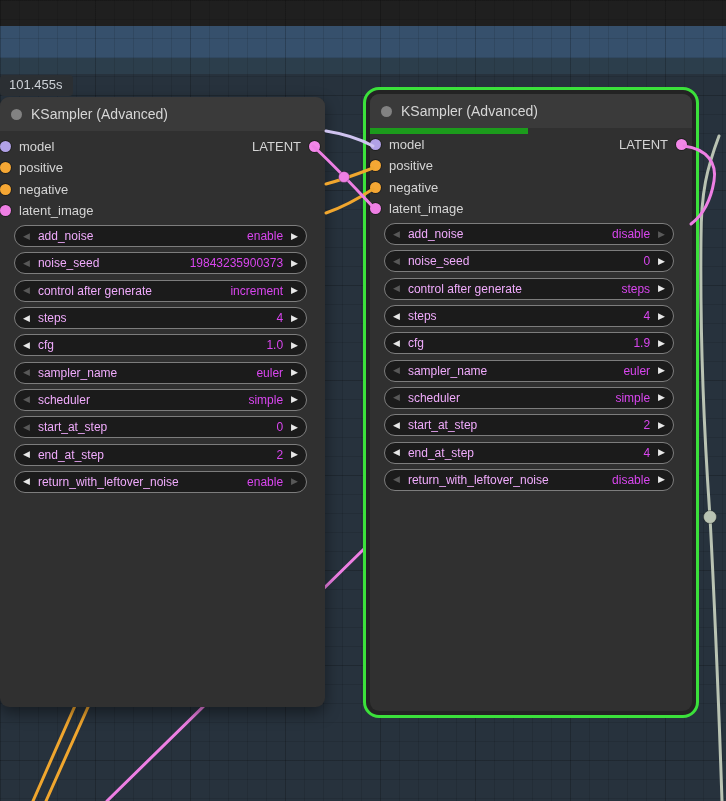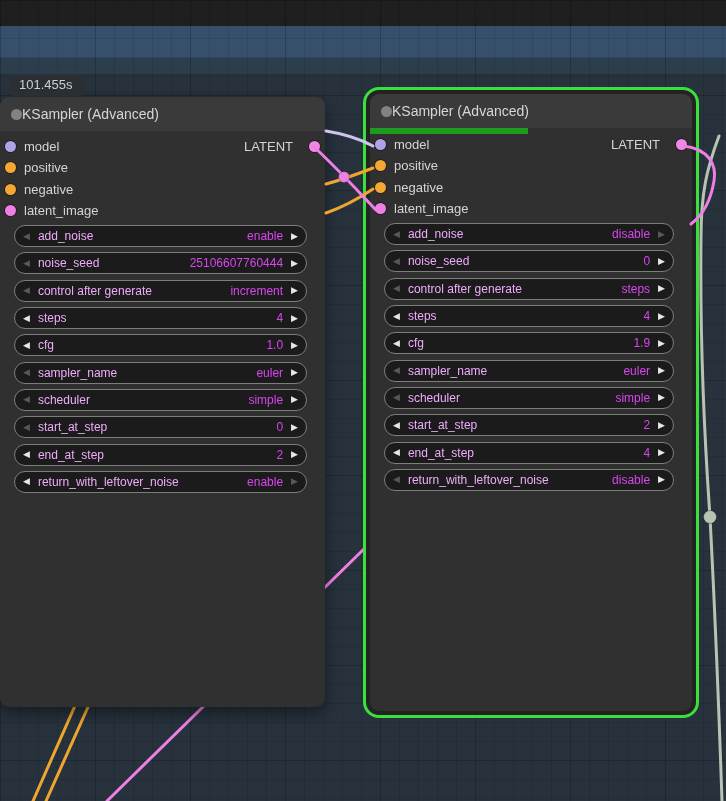--- a/index.html
+++ b/index.html
@@ -13,52 +13,52 @@
       repeating-linear-gradient(to right, rgba(0,0,0,.12) 0 1px, transparent 1px 95px),
       repeating-linear-gradient(to bottom, rgba(0,0,0,.12) 0 1px, transparent 1px 95px),
       linear-gradient(to bottom, #1f1f1f 0 26px, #36506c 26px 58px, #2c3e4c 58px 74px, #27323d 74px);
   }
   svg.wires{position:absolute;left:0;top:0;pointer-events:none;}
   #wires-under{z-index:1;}
   #wires-over{z-index:3;}
   svg.wires path{fill:none;stroke-width:3;stroke-linecap:round;}
 
   .timer-badge{
-    position:absolute;left:10px;top:75px;z-index:4;
+    position:absolute;left:0;top:75px;z-index:4;
     background:#2b2f33;color:#ccd1d7;font-size:13px;
     padding:2px 10px 3px 9px;border-radius:4px;line-height:16px;
   }
 
   .node{
     position:absolute;background:#303030;border-radius:9px;
     box-shadow:0 6px 16px rgba(0,0,0,.45);z-index:2;
   }
   .selected-border{
     position:absolute;left:363px;top:87px;width:336px;height:631px;
     border:3px solid #3be13b;border-radius:16px;background:#232323;
     box-sizing:border-box;z-index:2;
   }
   .selected-border .node{position:absolute;inset:4px;box-shadow:none;}
 
-  .node-title{height:34px;display:flex;align-items:center;gap:0;
+  .node-title{height:34px;display:flex;align-items:center;gap:9px;
     padding-left:11px;background:#3a3a3a;border-radius:9px 9px 0 0;}
   .title-dot{width:11px;height:11px;border-radius:50%;background:#828282;flex:none;}
   .node-title-text{font-size:14px;color:#d6d6d6;white-space:nowrap;}
 
   .progress-track{height:6px;background:transparent;}
   .progress-bar{height:6px;background:#1c9b1c;width:0;}
 
   .io{position:relative;padding-top:5px;}
   .has-progress .io{padding-top:0;}
-  .io-row{height:21.3px;display:flex;align-items:center;padding-left:5px;gap:8px;}
+  .io-row{height:21.3px;display:flex;align-items:center;gap:8px;}
   .dot{width:11px;height:11px;border-radius:50%;box-shadow:0 0 0 1px rgba(0,0,0,.35);flex:none;}
   .io-label{font-size:13px;color:#d4d4d4;}
   .outputs{position:absolute;top:5px;right:0;}
   .has-progress .outputs{top:0;}
-  .output-row{height:21.3px;display:flex;align-items:center;gap:16px;padding-right:5px;}
+  .output-row{height:21.3px;display:flex;align-items:center;gap:8px;padding-right:5px;}
 
   .widgets{padding-top:4px;}
   .widget-row{height:20px;margin:0 18px 5.3px 14px;background:#1b1b1b;
     border:1px solid #7d7d7d;border-radius:11px;display:flex;align-items:center;
     padding:0 8px;gap:8px;font-size:12px;white-space:nowrap;}
   .arr{color:#e8e8e8;font-size:9px;line-height:1;flex:none;}
   .arr.dim{color:#585858;}
   .wname{color:#f0abfc;}
   .spacer{flex:1;}
   .wvalue{color:#d946ef;}
@@ -115,21 +115,21 @@
           <span class="arr dim">◀</span>
           <span class="wname">add_noise</span>
           <span class="spacer"></span>
           <span class="wvalue">enable</span>
           <span class="arr">▶</span>
         </div>
         <div class="widget-row">
           <span class="arr dim">◀</span>
           <span class="wname">noise_seed</span>
           <span class="spacer"></span>
-          <span class="wvalue">25106607760444</span>
+          <span class="wvalue">19843235900373</span>
           <span class="arr">▶</span>
         </div>
         <div class="widget-row">
           <span class="arr dim">◀</span>
           <span class="wname">control after generate</span>
           <span class="spacer"></span>
           <span class="wvalue">increment</span>
           <span class="arr">▶</span>
         </div>
         <div class="widget-row">

